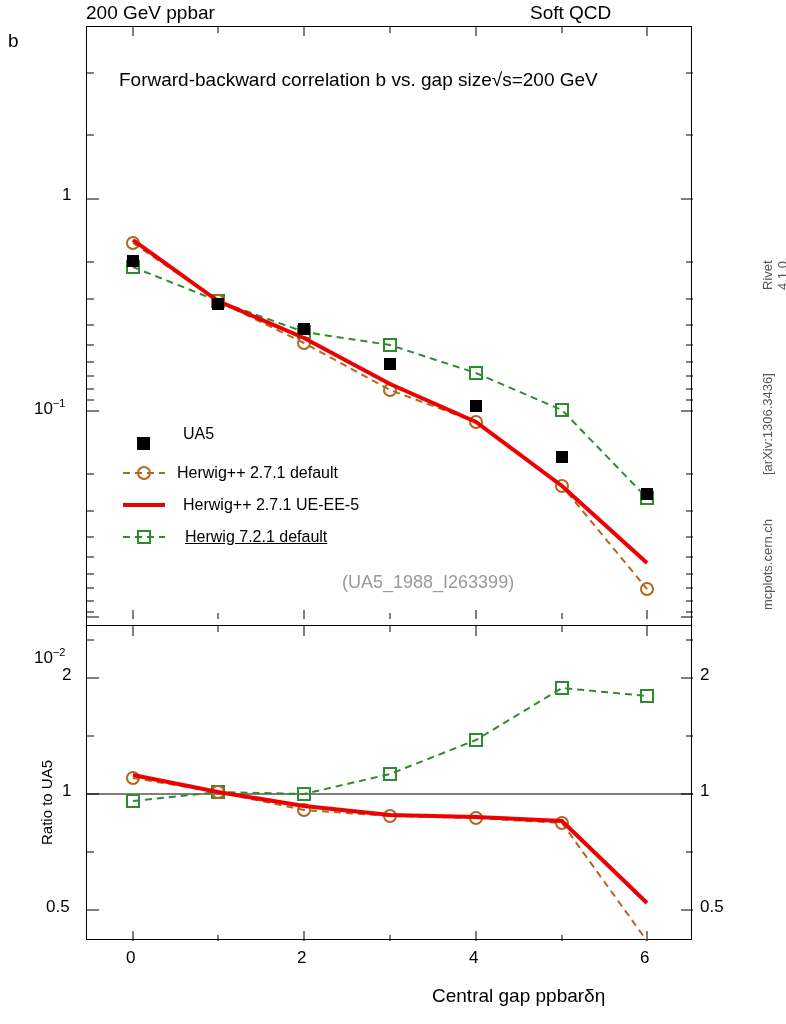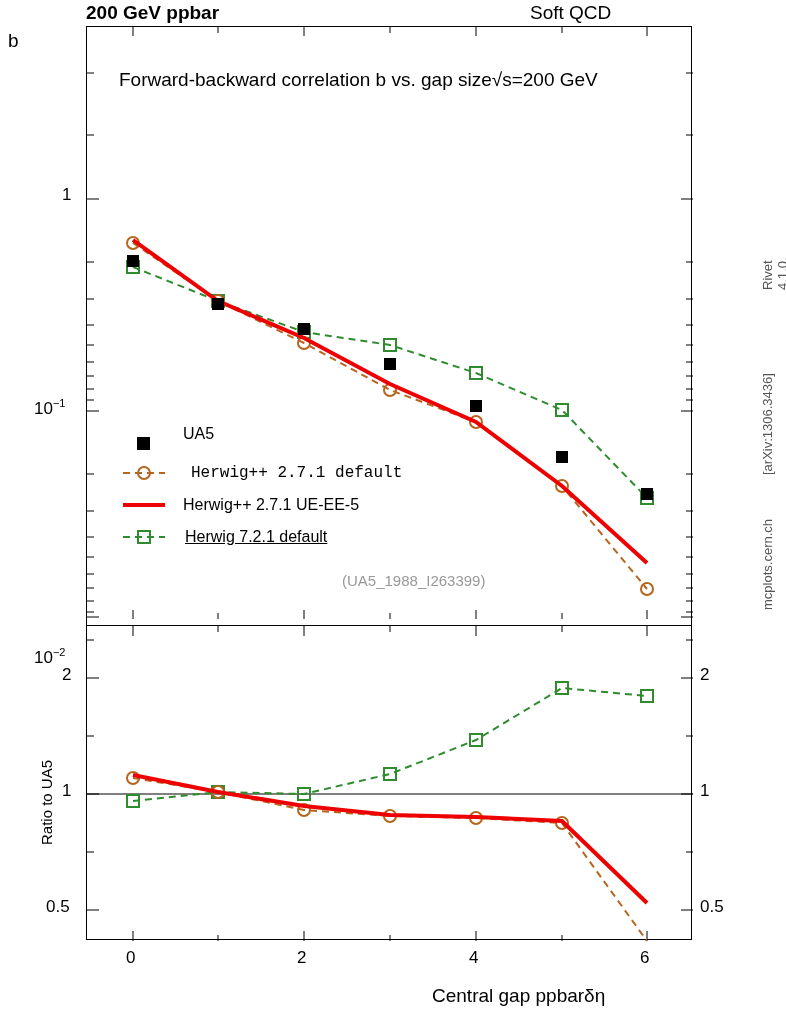--- a/index.html
+++ b/index.html
@@ -3,39 +3,39 @@
 <meta charset="utf-8">
 <style>
   html,body{margin:0;padding:0;background:#ffffff;}
   body{width:786px;height:1024px;font-family:"Liberation Sans",sans-serif;color:#000;}
   #root{position:relative;width:786px;height:1024px;overflow:hidden;}
 
   .txt{position:absolute;white-space:nowrap;}
   .hdr{font-size:19px;}
   .axlab{font-size:19px;}
   .tick{font-size:17px;}
-  .small{font-size:15px;}
+  .small{font-size:18px;}
   .side{font-size:13px;color:#555;}
   .gray{color:#999;}
 
   
   #mainPanel{position:absolute;left:86px;top:26px;width:606px;height:740px;border:1px solid #000;background:#fff;box-sizing:border-box;}
   #ratioPanel{position:absolute;left:86px;top:625px;width:606px;height:315px;border:1px solid #000;background:#fff;box-sizing:border-box;}
 
   svg{position:absolute;left:0;top:0;overflow:visible;}
   .leg-txt{position:absolute;font-size:16px;}
 
   .rot-left{position:absolute;transform-origin:0 0;transform:rotate(-90deg);}
   .rot-right{position:absolute;transform-origin:0 0;transform:rotate(-90deg);}
 </style>
 </head>
 <body>
 <div id="root">
 
-<div class="txt hdr" style="left:86px;top:2px;font-weight:bold;">200 GeV ppbar</div>
+<div class="txt hdr" style="left:86px;top:2px;">200 GeV ppbar</div>
 <div class="txt hdr" style="left:530px;top:2px;">Soft QCD</div>
 
 <div class="txt axlab" style="left:8px;top:30px;">b</div>
 
 <div class="rot-right side" style="left:760px;top:290px;">Rivet 4.1.0, ≥ 100k events</div>
 <div class="rot-right side" style="left:760px;top:475px;">[arXiv:1306.3436]</div>
 <div class="rot-right side" style="left:760px;top:610px;">mcplots.cern.ch</div>
 
 <div id="mainPanel">
   <svg width="606" height="592" viewBox="0 0 606 592">
@@ -150,21 +150,21 @@
       <line x1="36" y1="510" x2="78" y2="510" stroke="#2e8b2e" stroke-width="2" stroke-dasharray="7,5"></line>
       <rect x="51" y="504" width="12" height="12" fill="none" stroke="#2e8b2e" stroke-width="2"></rect>
     </g>
   </svg>
 
   <div class="txt" style="left:32px;top:42px;font-size:19px;">
     <span>Forward-backward correlation b vs. gap size</span><span>√s=200 GeV</span>
   </div>
 
   <div class="leg-txt" style="left:96px;top:398px;">UA5</div>
-  <div class="leg-txt" style="left:104px;top:437px;font-family:Liberation Mono, monospace;">Herwig++ 2.7.1 default</div>
+  <div class="leg-txt" style="left:90px;top:437px;">Herwig++ 2.7.1 default</div>
   <div class="leg-txt" style="left:96px;top:469px;">Herwig++ 2.7.1 UE-EE-5</div>
   <div class="leg-txt" style="left:98px;top:501px;text-decoration:underline;">Herwig 7.2.1 default</div>
 
   <div class="txt small gray" style="left:255px;top:545px;">(UA5_1988_I263399)</div>
 </div>
 
 <div class="txt tick" style="left:62px;top:185px;">1</div>
 <div class="txt tick" style="left:34px;top:397px;"><span>10</span><sup style="font-size:11px;">−1</sup></div>
 <div class="txt tick" style="left:34px;top:602px;margin-top:44px;"><span>10</span><sup style="font-size:11px;">−2</sup></div>
 

